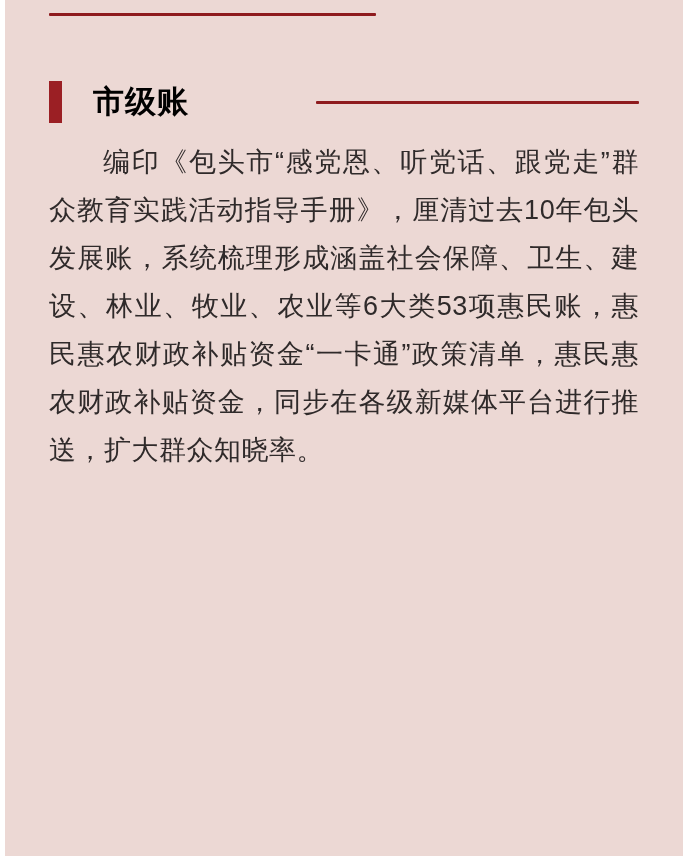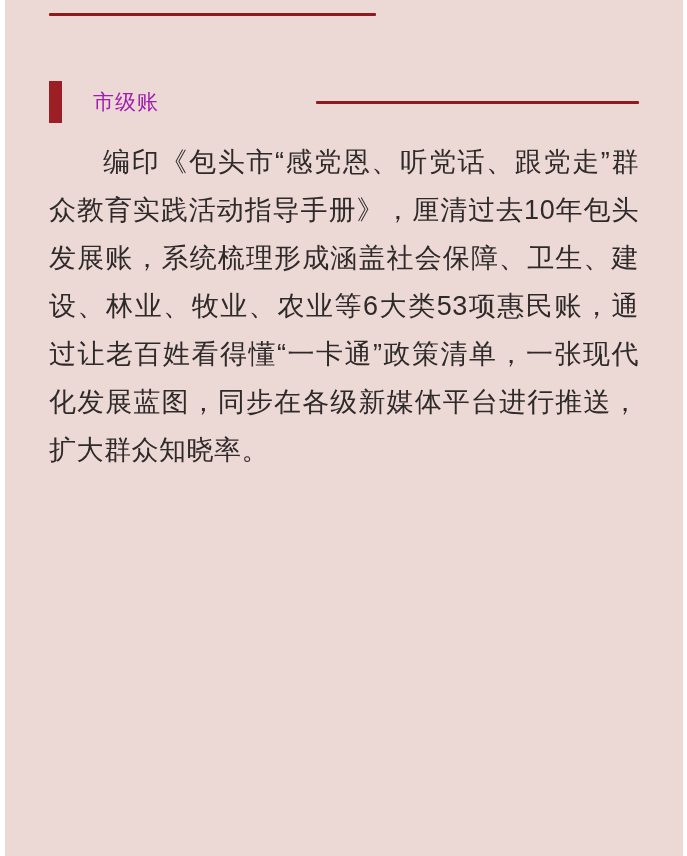--- a/index.html
+++ b/index.html
@@ -55,23 +55,23 @@
       align-items: center;
     }
     .section-bar {
       width: 13px;
       height: 42px;
       background: #9b1f24;
       flex: 0 0 auto;
     }
     .section-title {
       margin-left: 31px;
-      font-size: 21px;
-      font-weight: normal;
-      color: #a21caf;
+      font-size: 31px;
+      font-weight: bold;
+      color: #000000;
       letter-spacing: 1px;
       white-space: nowrap;
     }
     .section-rule {
       margin-left: auto;
       width: 323px;
       height: 3px;
       background: #8e1b1e;
       border-radius: 1px;
     }
@@ -84,16 +84,16 @@
 
     <div class="top-rule"></div>
 
 
     <div class="section-header">
       <div class="section-bar"></div>
       <div class="section-title">市级账</div>
       <div class="section-rule"></div>
     </div>
 
-    <p class="para section-body">编印《包头市“感党恩、听党话、跟党走”群众教育实践活动指导手册》，厘清过去10年包头发展账，系统梳理形成涵盖社会保障、卫生、建设、林业、牧业、农业等6大类53项惠民账，通过让老百姓看得懂“一卡通”政策清单，一张现代化发展蓝图，同步在各级新媒体平台进行推送，扩大群众知晓率。</p>
+    <p class="para section-body">编印《包头市“感党恩、听党话、跟党走”群众教育实践活动指导手册》，厘清过去10年包头发展账，系统梳理形成涵盖社会保障、卫生、建设、林业、牧业、农业等6大类53项惠民账，惠民惠农财政补贴资金“一卡通”政策清单，惠民惠农财政补贴资金，同步在各级新媒体平台进行推送，扩大群众知晓率。</p>
 
   </div>
 </div>
 
 </body></html>

